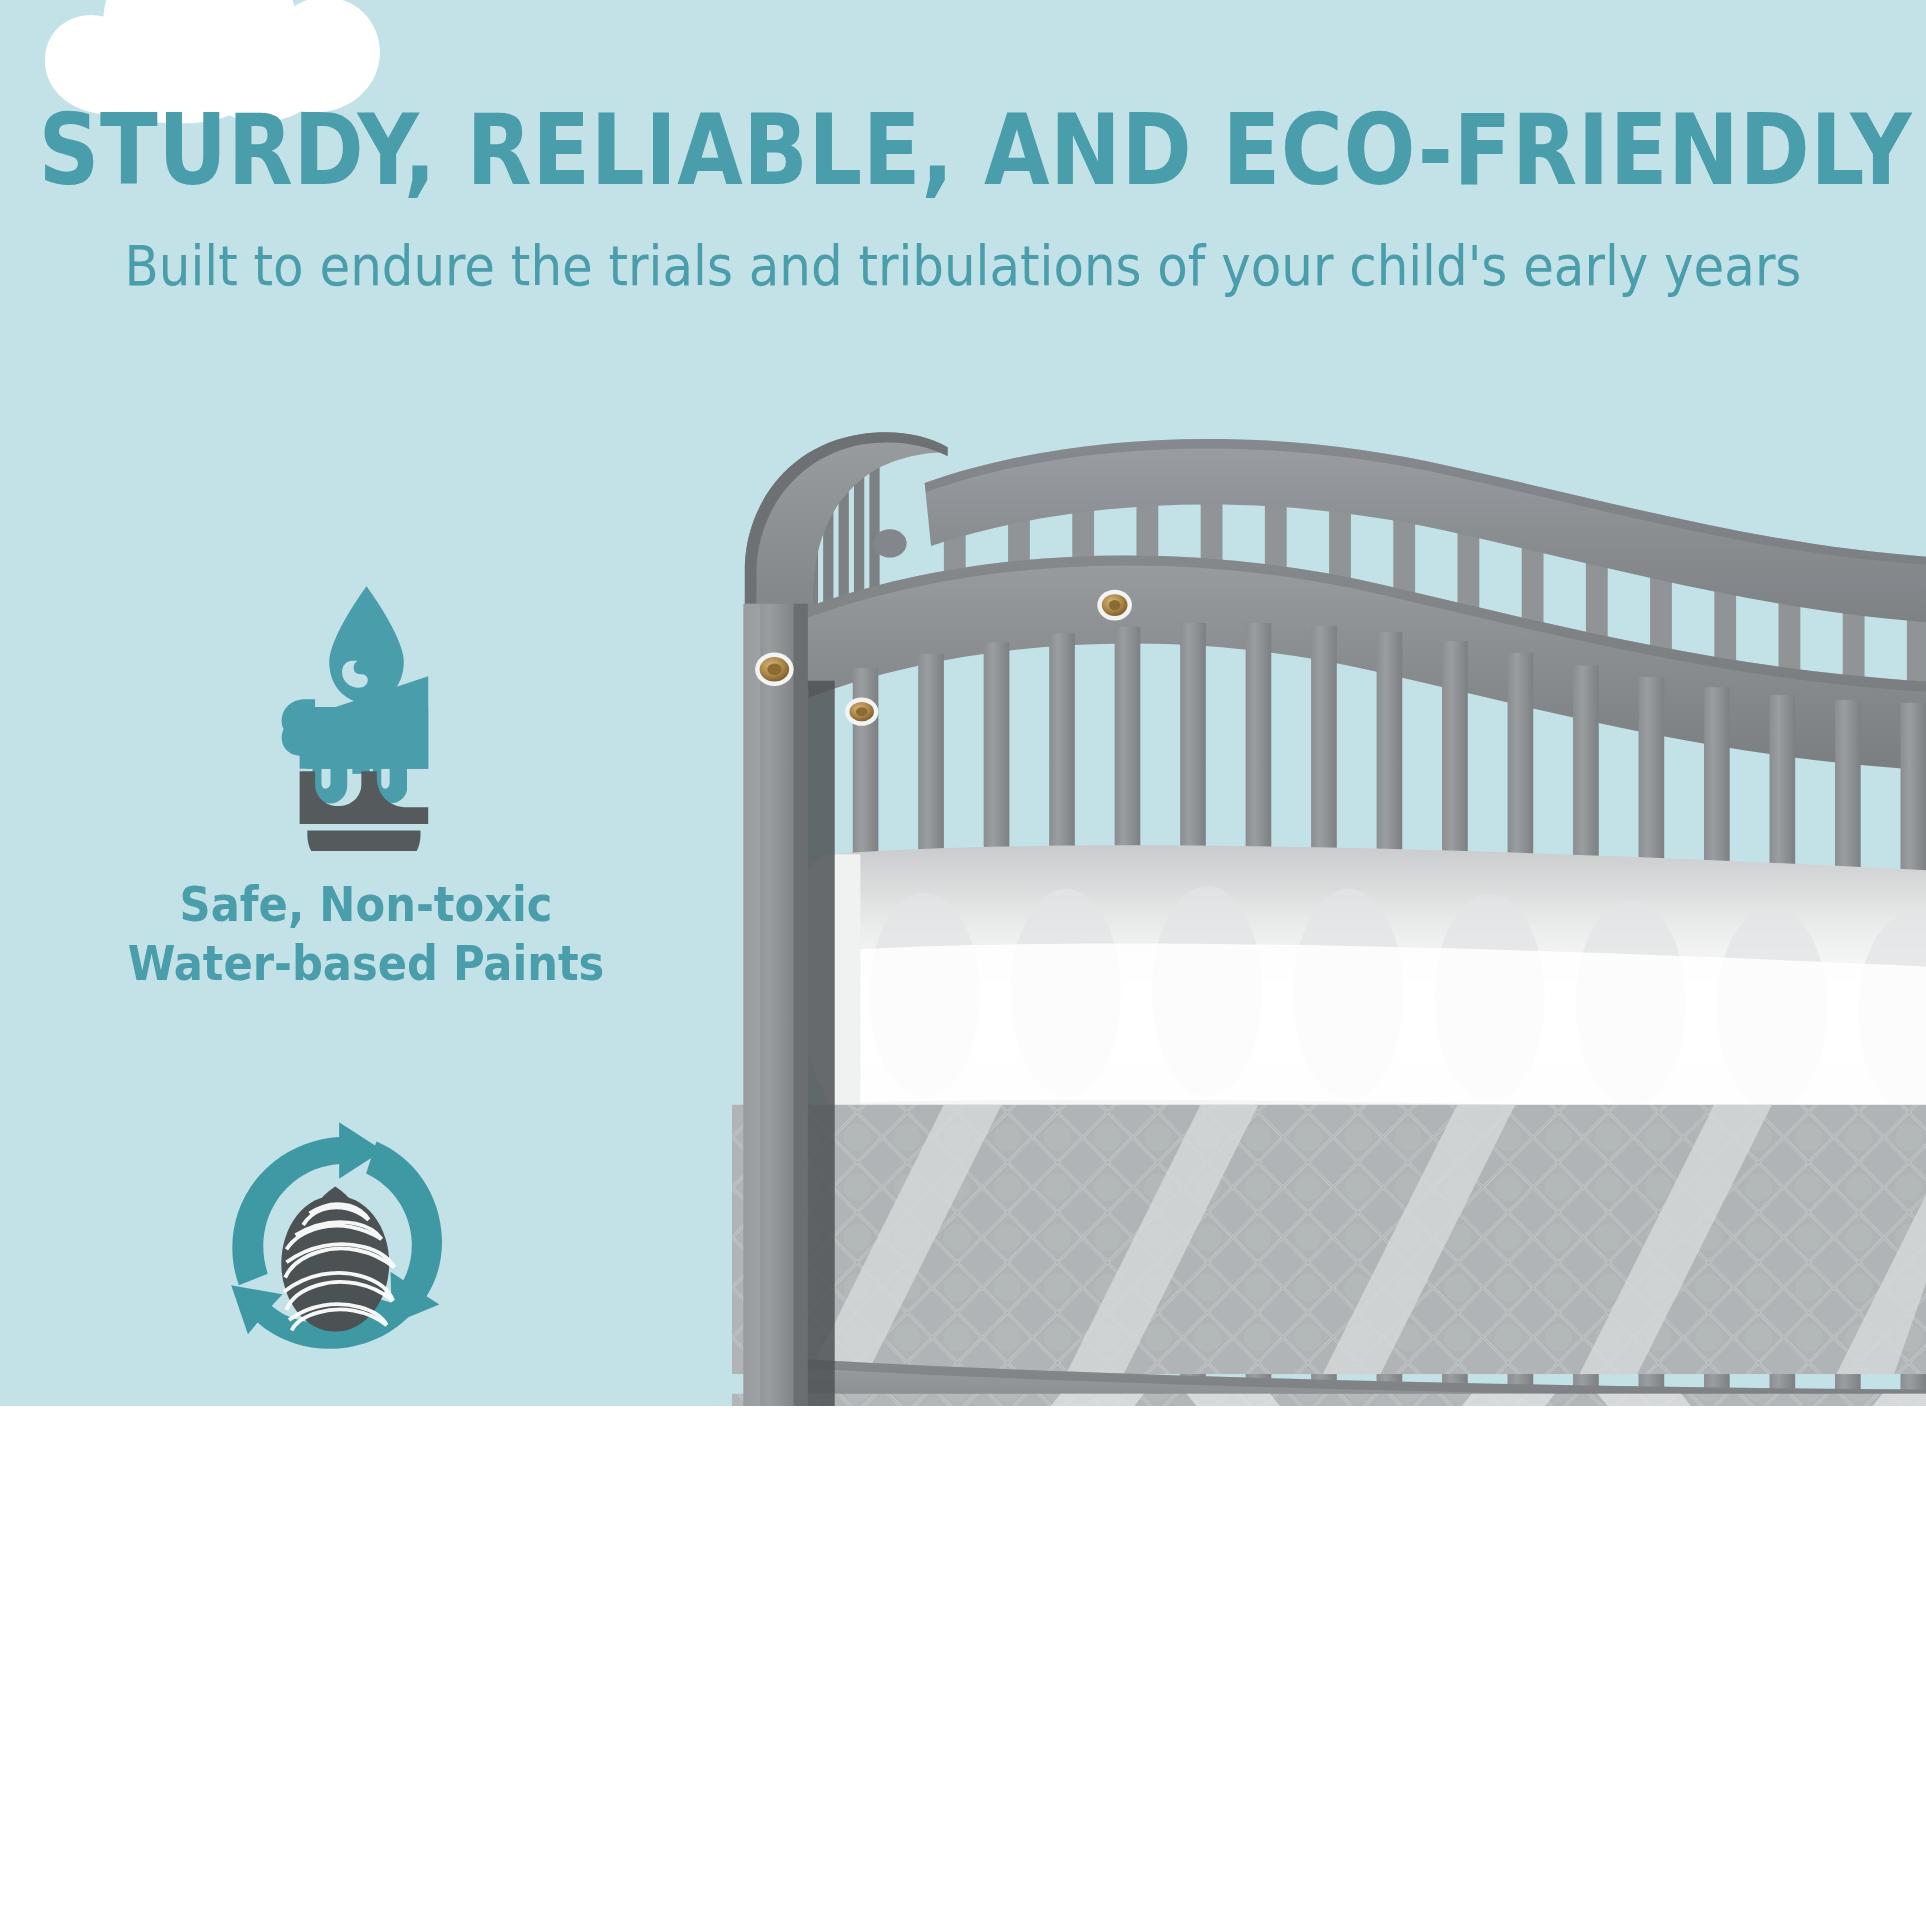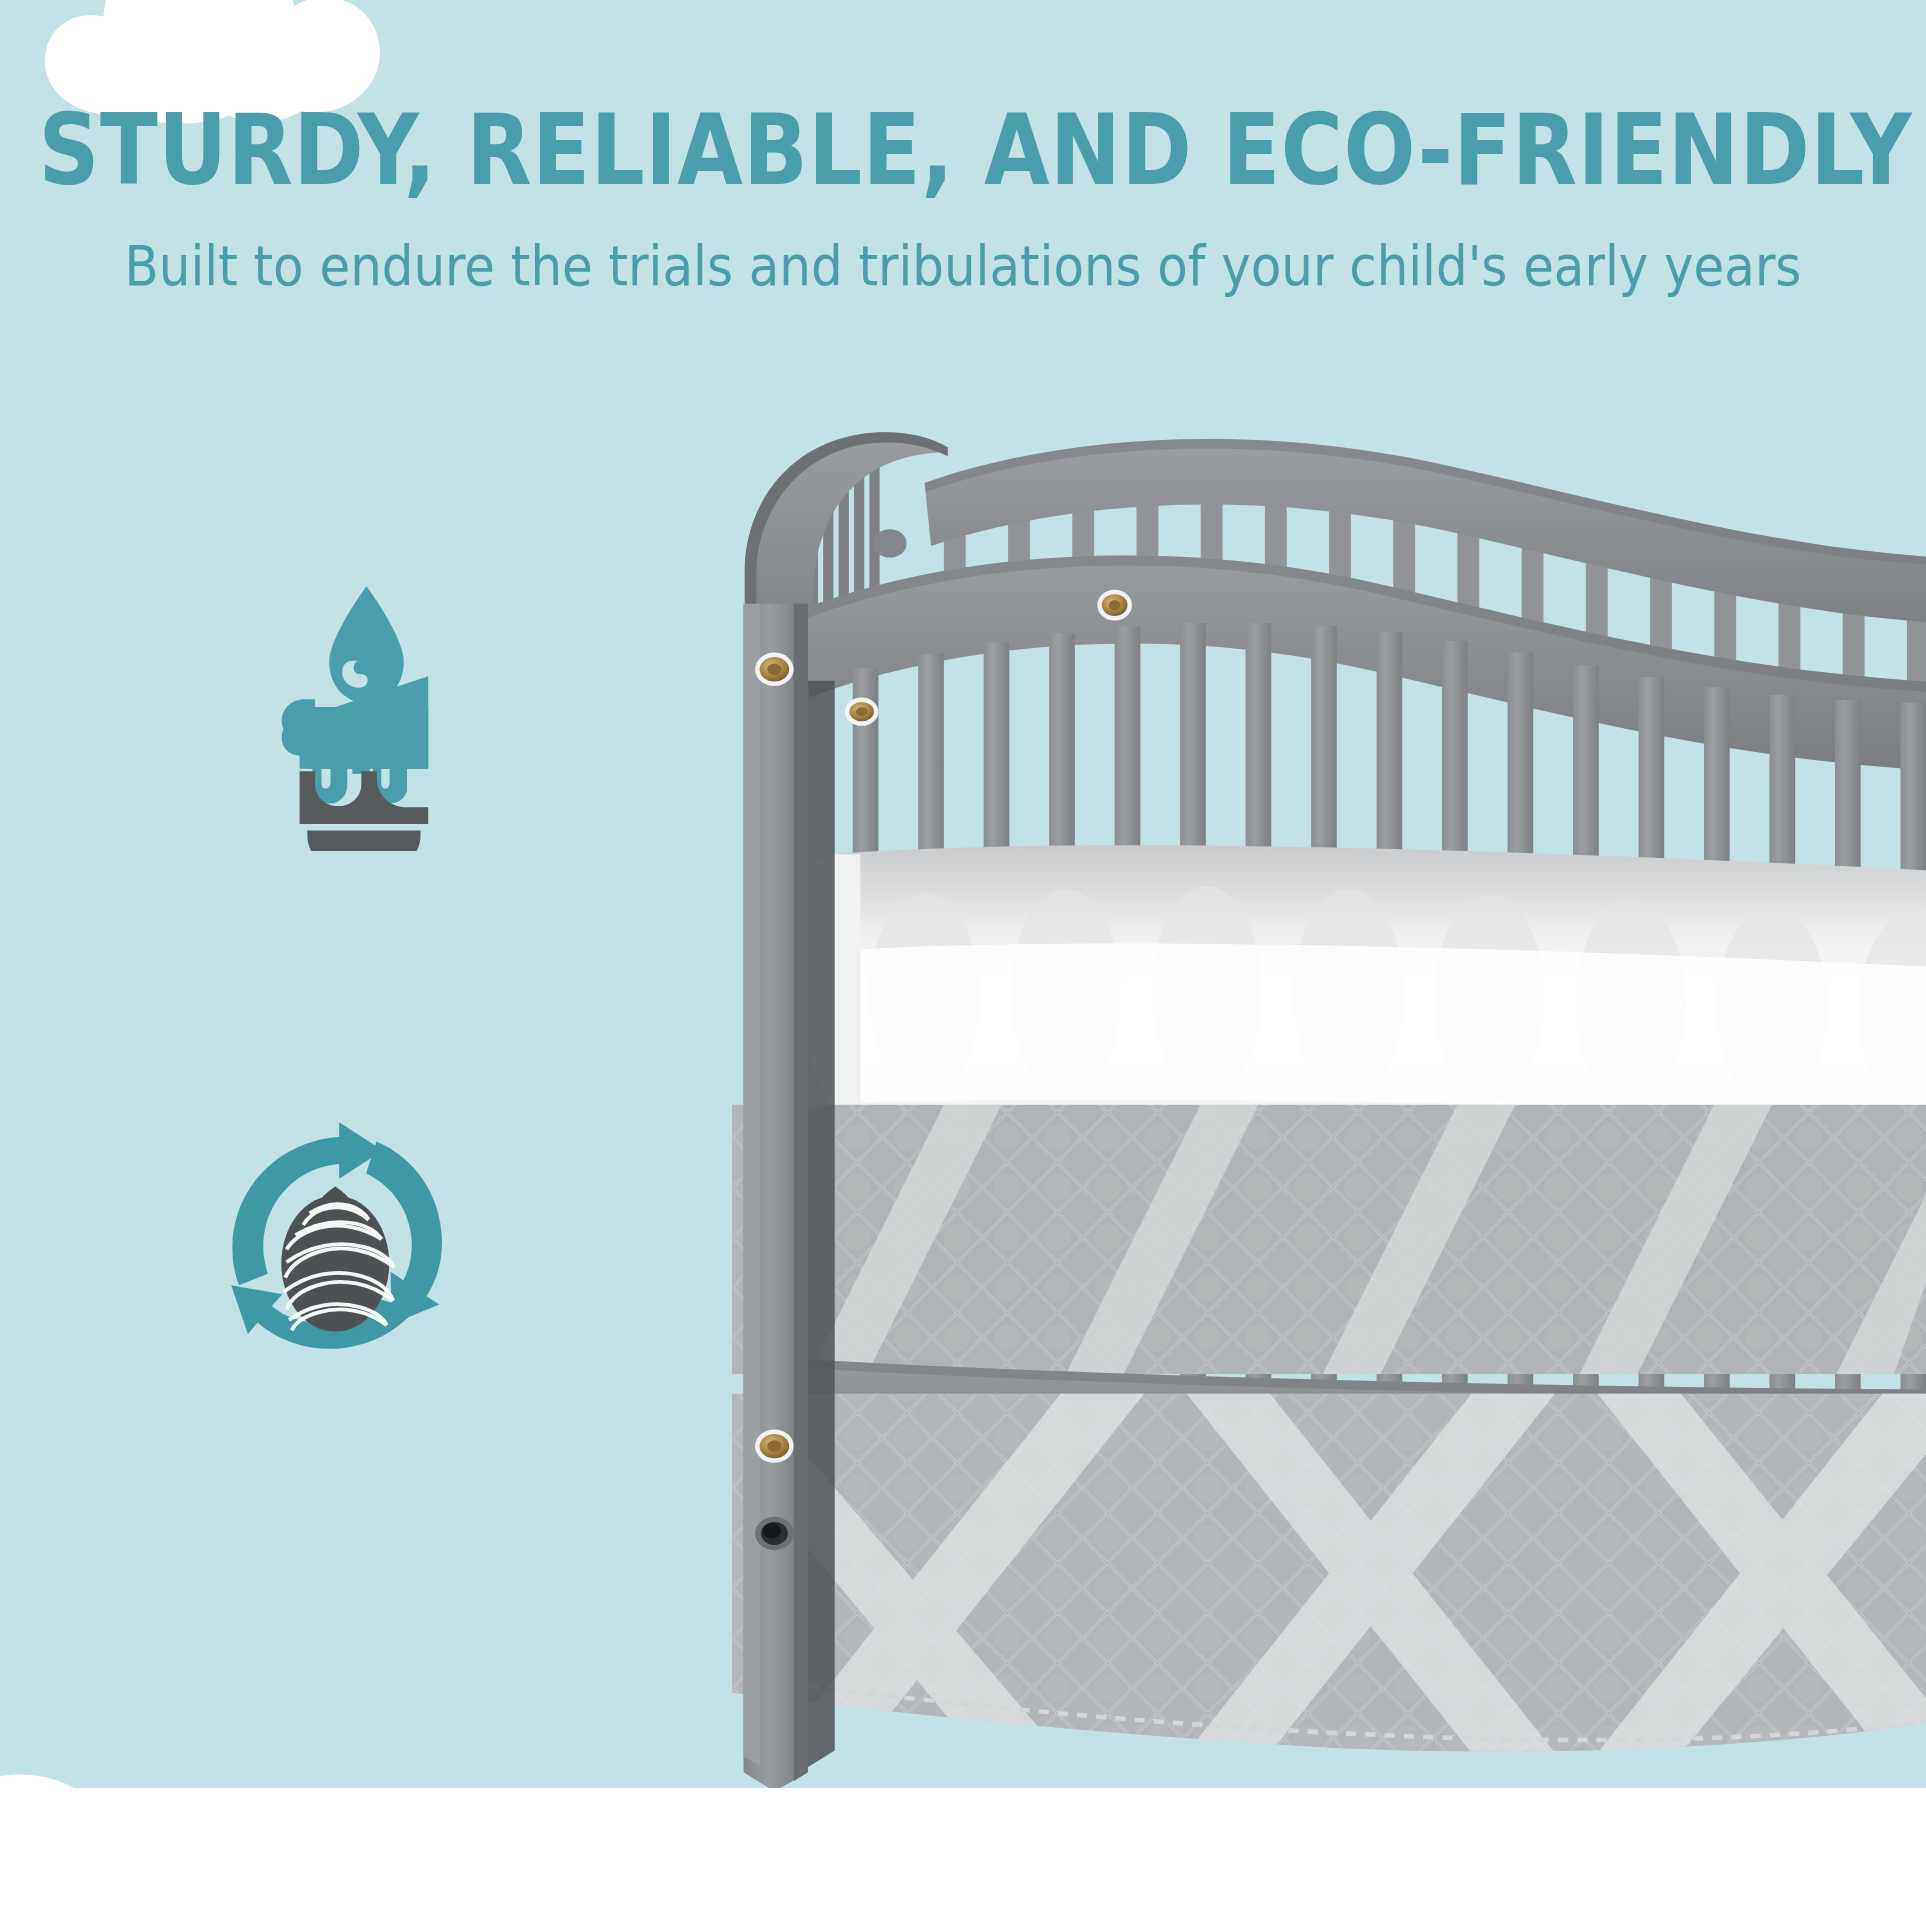--- a/index.html
+++ b/index.html
@@ -1,17 +1,17 @@
 <!DOCTYPE html>
 <html style="font-size:10.3px"><head>
 <meta charset="utf-8">
 <style>
   html,body{margin:0;padding:0;background:#fff;}
   body{width:1926px;height:1926px;overflow:hidden;font-family:"Liberation Sans",sans-serif;}
-  #stage{position:relative;width:1926px;height:1788px;background:#c3e2e8;overflow:hidden;}
+  #stage{position:relative;width:1926px;height:1406px;background:#c3e2e8;overflow:hidden;}
 
   
   .cloud{position:absolute;pointer-events:none;}
 
   
   #headline{
     position:absolute;left:0;top:101px;width:1926px;text-align:center;
     font-family:"Liberation Sans Narrow","DejaVu Sans Condensed","Liberation Sans",sans-serif;
     font-weight:700;font-size:98px;letter-spacing:0.6px;line-height:1;
     color:#4a9daa;white-space:nowrap;
@@ -108,20 +108,24 @@
 
         <path fill="#555b5c" d="M58 388 L234 388 L234 396 C234 424 212 446 184 446
                                 L168 446 L168 420 L124 420 L124 446 L108 446
                                 C80 446 58 424 58 396 Z"></path>
 
         <path fill="#555b5c" d="M124 432 L168 432 L168 560 C168 576 158 586 146 586
                                 C134 586 124 576 124 560 Z"></path>
         <rect x="136" y="524" width="22" height="24" fill="#c3e2e8"></rect>
       </svg>
     </span>
+    <div class="f-label">
+      <div>Safe, Non-toxic</div>
+      <div>Water-based Paints</div>
+    </div>
   </div>
 
   <div class="feature" id="feature-wood">
     <span class="icon-wrap">
       <svg width="270" height="257" viewBox="0 0 420 400">
         <g fill="#3f99a5">
 
           <path d="M62 262
                    C38 196 56 118 116 70
                    C146 46 182 33 218 31

